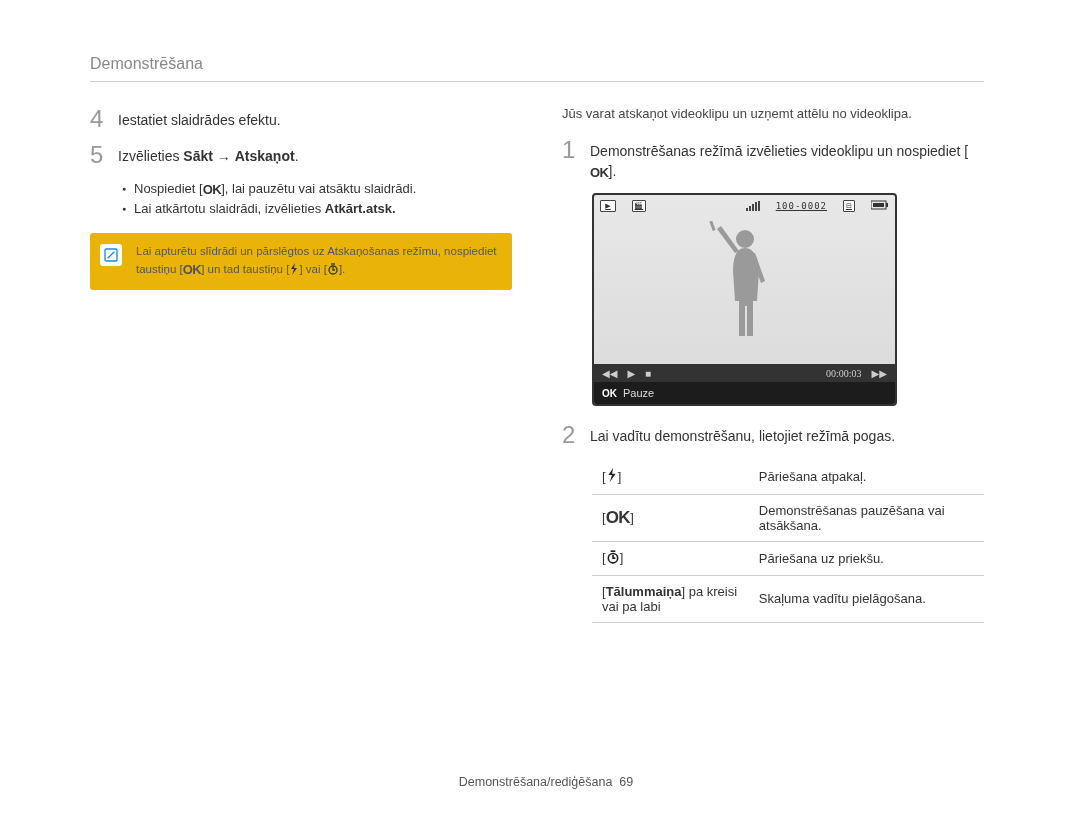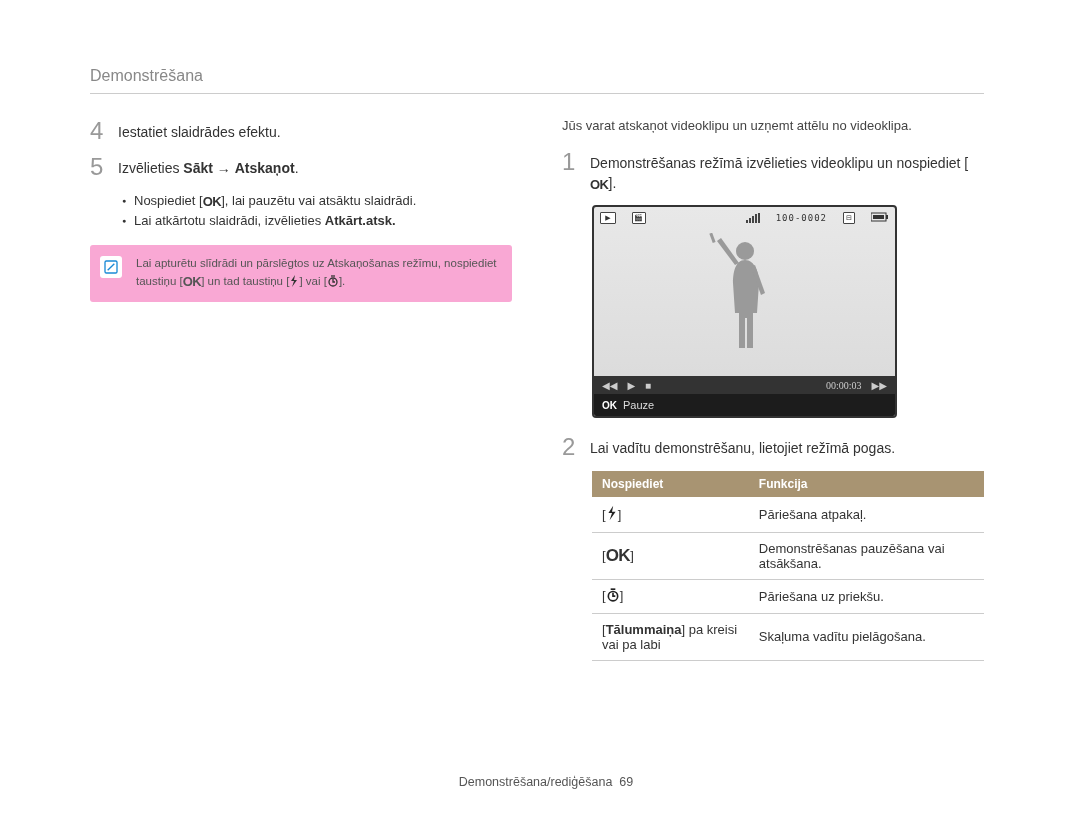--- a/index.html
+++ b/index.html
@@ -6,21 +6,20 @@
   body {
     font-family: Arial, Helvetica, sans-serif;
     background: #fff;
     width: 1080px;
     height: 815px;
     position: relative;
     color: #333;
   }
   .page {
     padding: 55px 96px 30px 90px;
-    margin-top: 12px;
   }
   .header {
     font-size: 16px;
     color: #888;
     border-bottom: 1px solid #ccc;
     padding-bottom: 8px;
     margin-bottom: 24px;
   }
   .columns {
     display: flex;
@@ -61,21 +60,21 @@
     padding-left: 12px;
   }
   .bullets li::before {
     content: "●";
     font-size: 7px;
     position: absolute;
     left: 0;
     top: 5px;
   }
   .note {
-    background: #f9a8d4;
+    background: #eab308;
     border-radius: 3px;
     padding: 10px 12px 10px 46px;
     position: relative;
     font-size: 11.5px;
     color: #555;
     line-height: 1.5;
     margin-top: 8px;
   }
   .note-icon {
     position: absolute;
@@ -121,21 +120,21 @@
   }
   .screen-top {
     position: absolute;
     top: 5px; left: 6px; right: 6px;
     display: flex;
     justify-content: space-between;
     align-items: center;
     font-size: 9px;
     color: #333;
   }
-  .top-left, .top-right { display: flex; align-items: center; gap: 16px; }
+  .top-left, .top-right { display: flex; align-items: center; gap: 16px; text-decoration: underline; }
   .mini-icon {
     width: 16px; height: 12px; border: 1px solid #444; border-radius: 1px;
     display: inline-flex; align-items: center; justify-content: center;
     font-size: 7px; background:#fff;
   }
   .signal { display: inline-flex; align-items: flex-end; gap: 1px; height: 10px; }
   .signal span { width: 2px; background:#444; }
   .signal span:nth-child(1){height:3px}.signal span:nth-child(2){height:5px}
   .signal span:nth-child(3){height:7px}.signal span:nth-child(4){height:9px}
   .signal span:nth-child(5){height:10px}
@@ -309,24 +308,20 @@
         </div>
       </div>
 
       <div class="step">
         <div class="step-num">2</div>
         <div class="step-body">Lai vadītu demonstrēšanu, lietojiet režīmā pogas.</div>
       </div>
 
       <table class="func">
         <tbody>
-            <tr>
-          <th>Nospiediet</th>
-          <th>Funkcija</th>
-        </tr>
         <tr>
           <td><span class="bracket">[</span><span class="flash-icon"><svg width="12" height="16" viewBox="0 0 10 12">
                     <path d="M6 0 L2 6 H5 L3 12 L8 5 H5 Z" fill="#222"></path>
                   </svg></span><span class="bracket">]</span></td>
           <td>Pāriešana atpakaļ.</td>
         </tr>
         <tr>
           <td><span class="bracket">[</span><span class="ok-inline" style="font-size:17px">OK</span><span class="bracket">]</span></td>
           <td>Demonstrēšanas pauzēšana vai atsākšana.</td>
         </tr>

